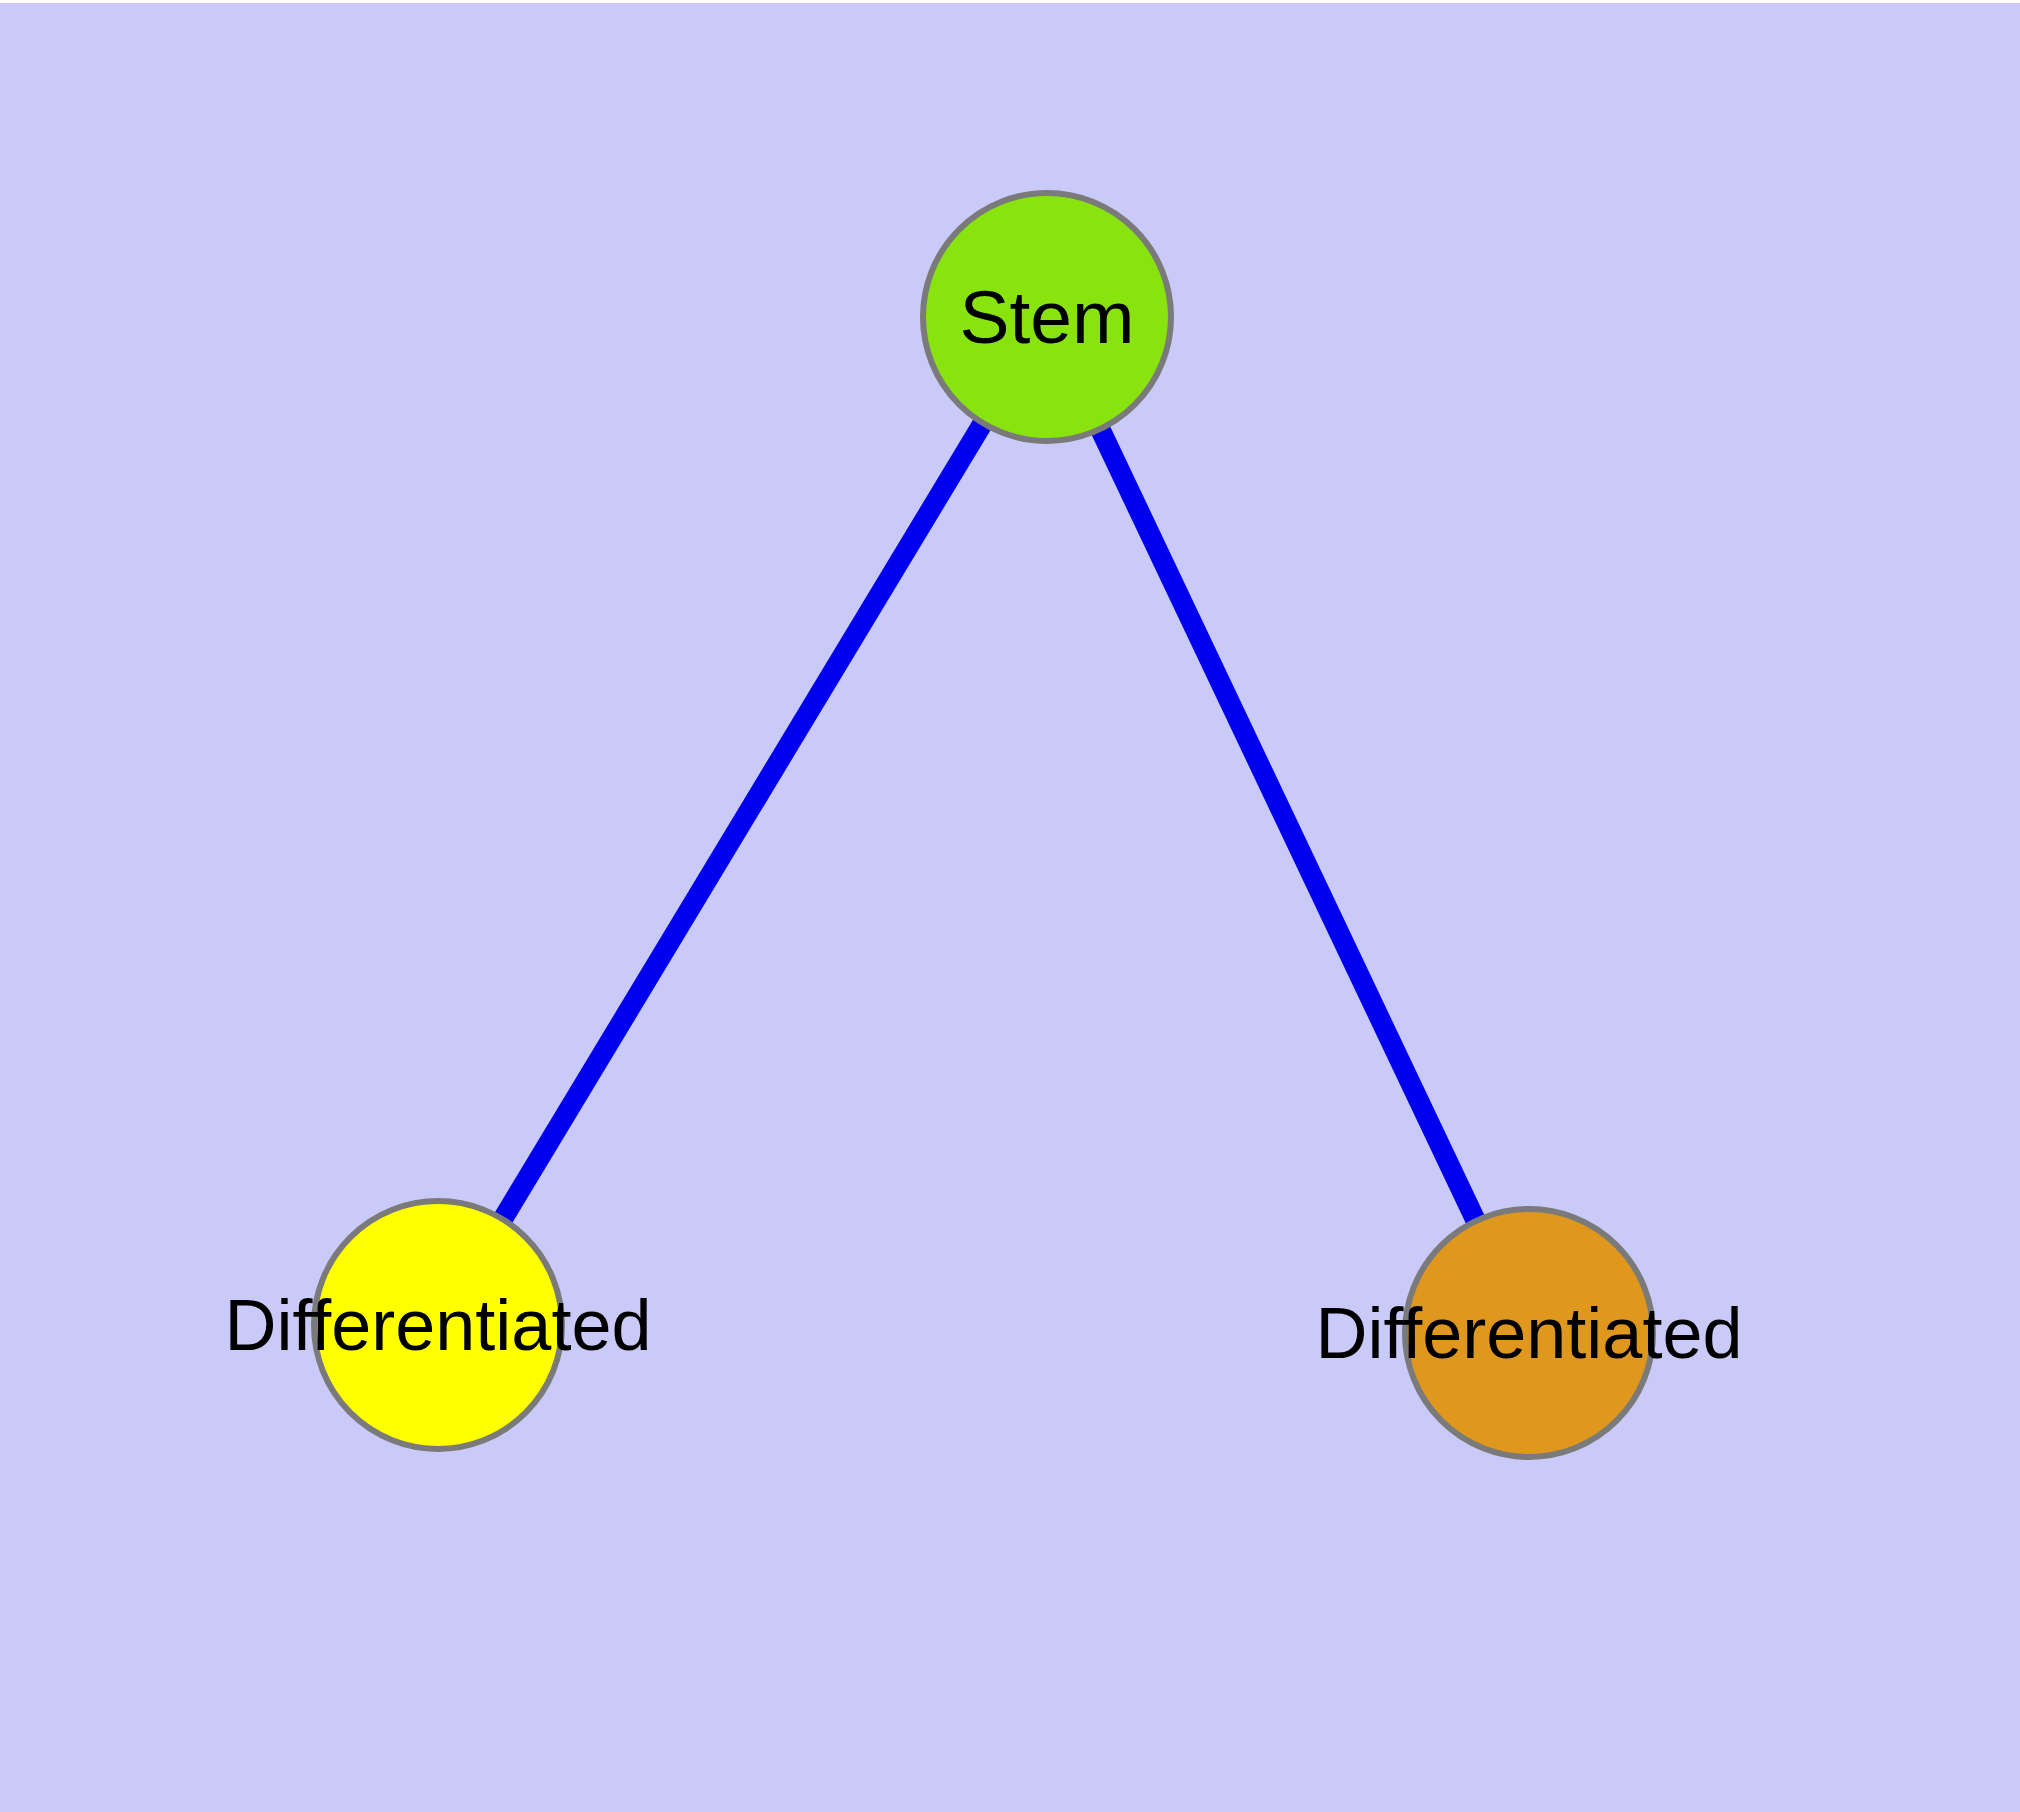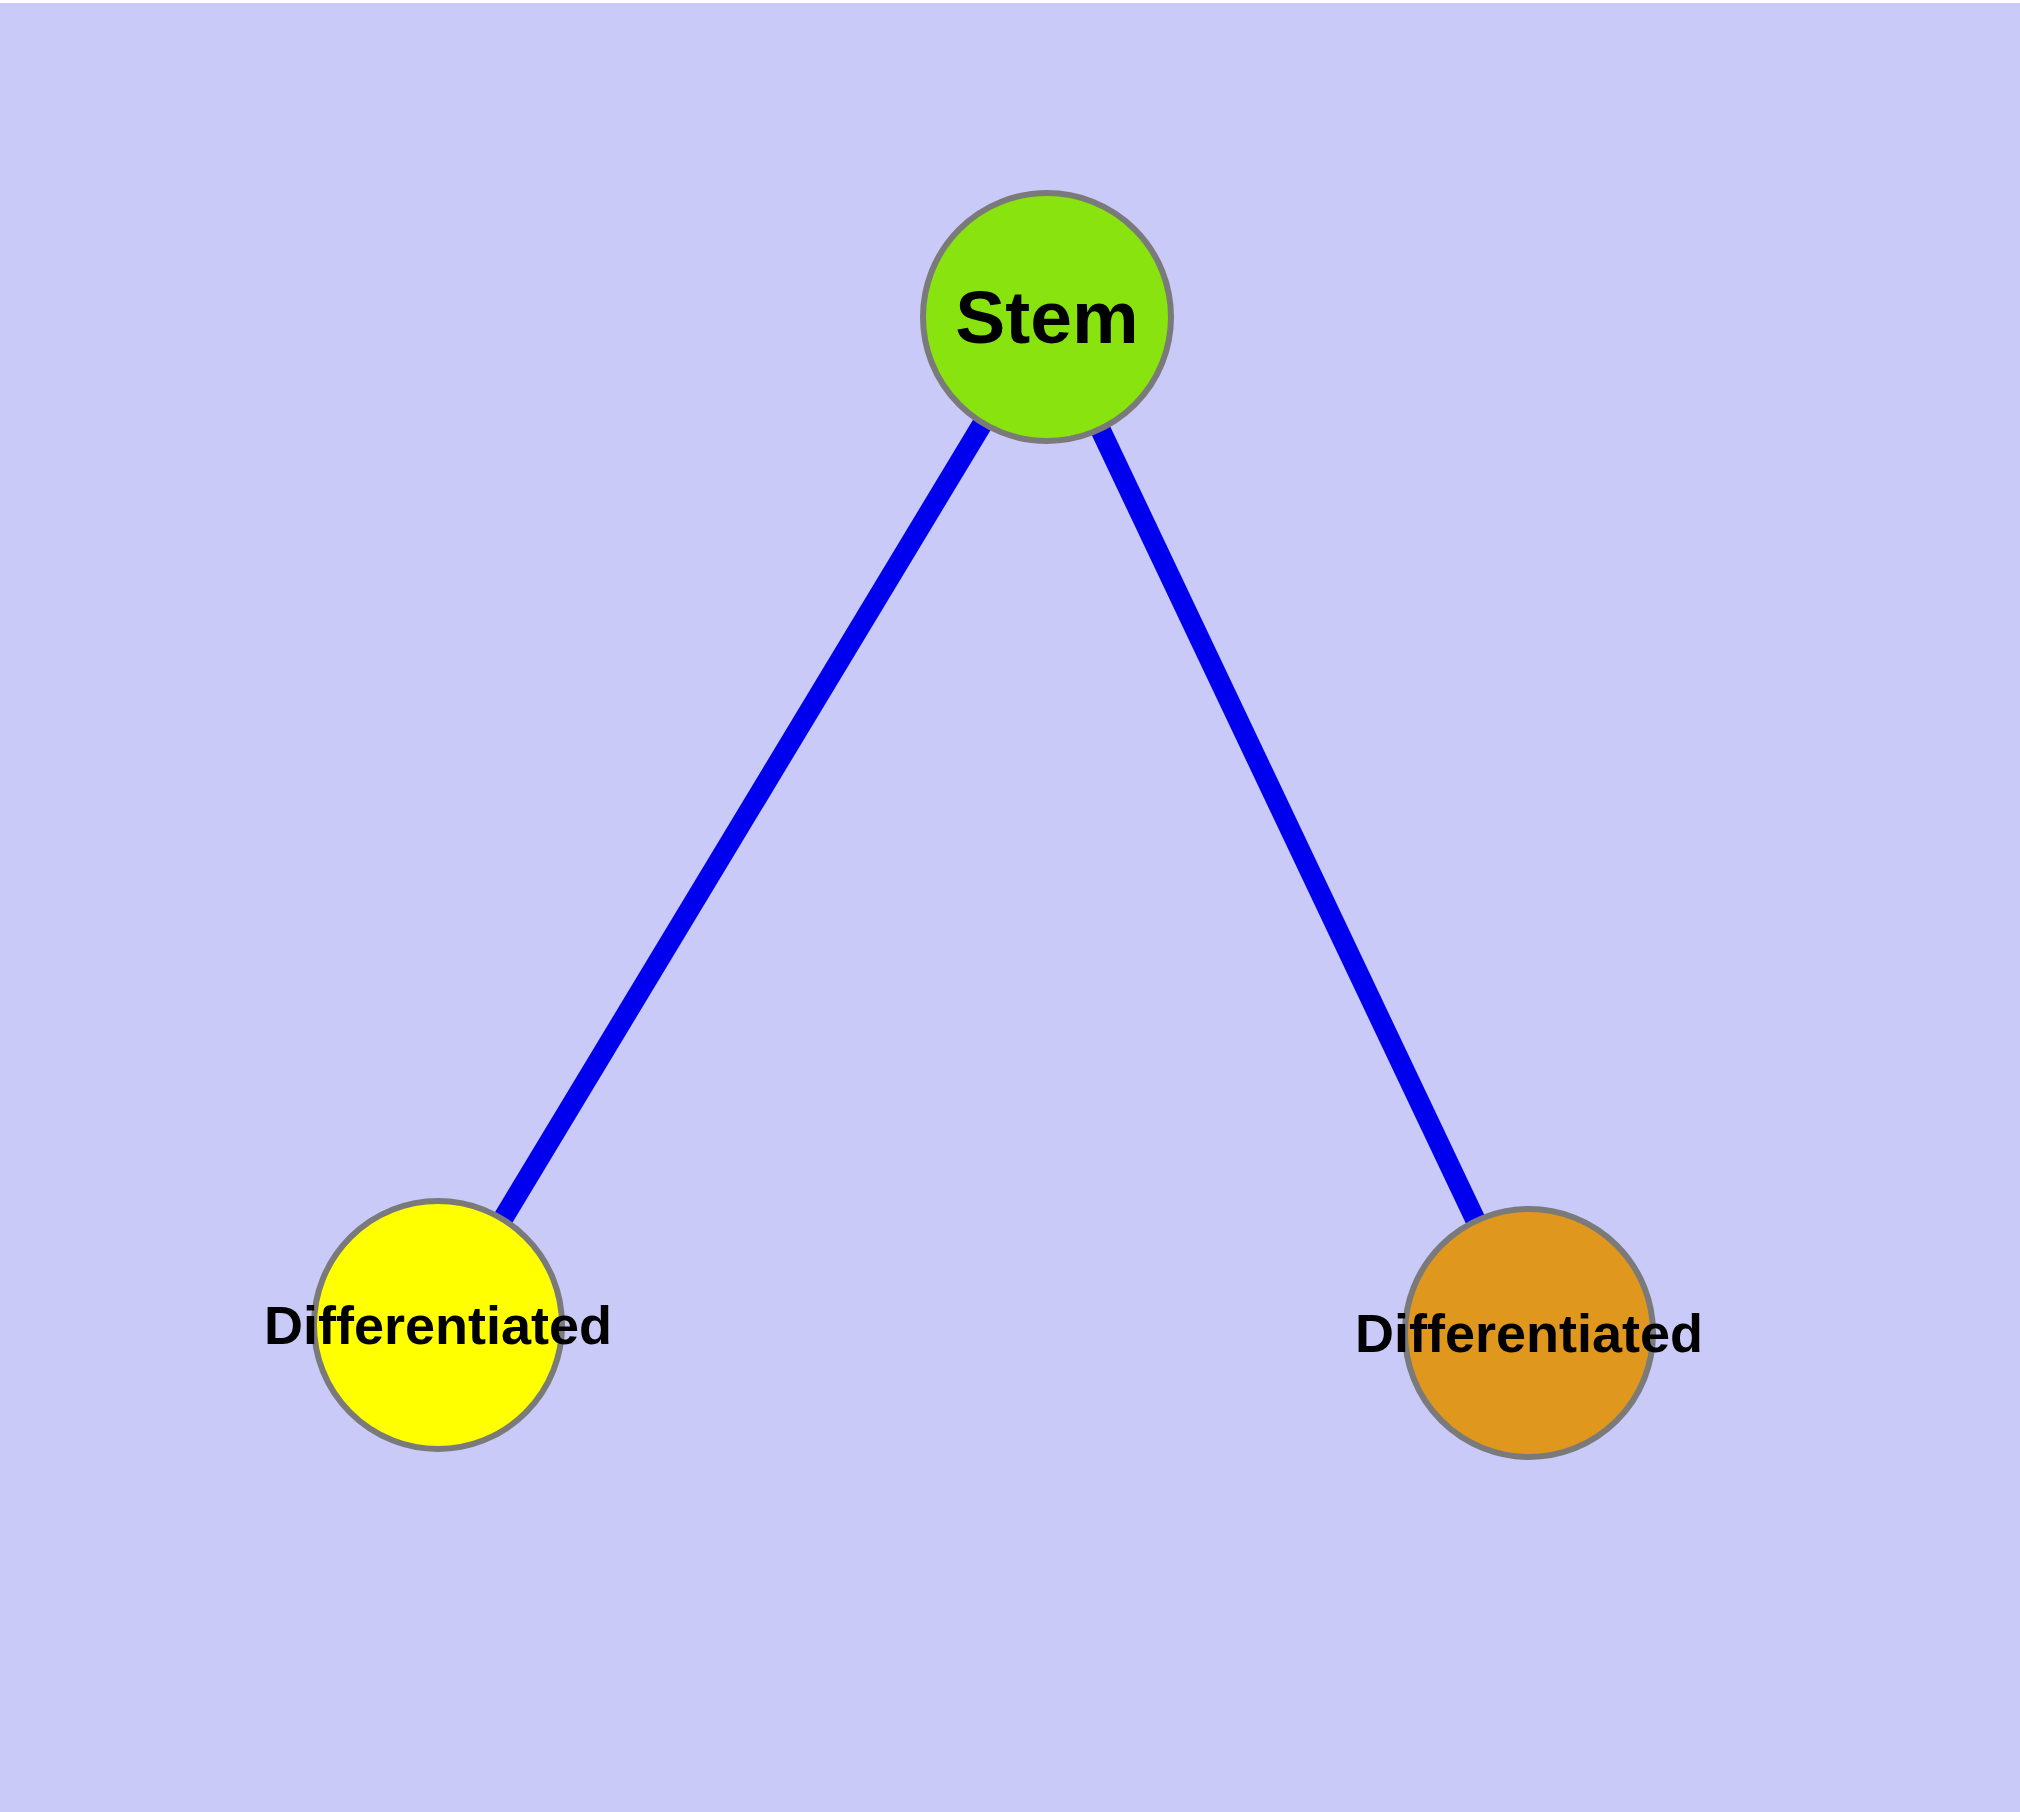--- a/index.html
+++ b/index.html
@@ -58,32 +58,32 @@
   .node-type-a  { left: 311px;  top: 1198px; background: #FFFF00; }
   .node-type-b  { left: 1402px; top: 1206px; background: #E0971E; }
 
   .label {
     position: absolute;
     left: 50%;
     top: 50%;
     transform: translate(-50%, -50%);
     text-align: left;
     color: #000000;
-    font-weight: bold;
+    font-weight: normal;
     white-space: nowrap;
     z-index: 3;
   }
 
   .stem-label {
     font-size: 75px;
     line-height: 85px;
   }
 
   .two-line {
-    font-size: 54px;
+    font-size: 72px;
     line-height: 95px;
   }
 
   .label .line {
     display: block;
     white-space: nowrap;
   }
 </style>
 </head>
 <body>

